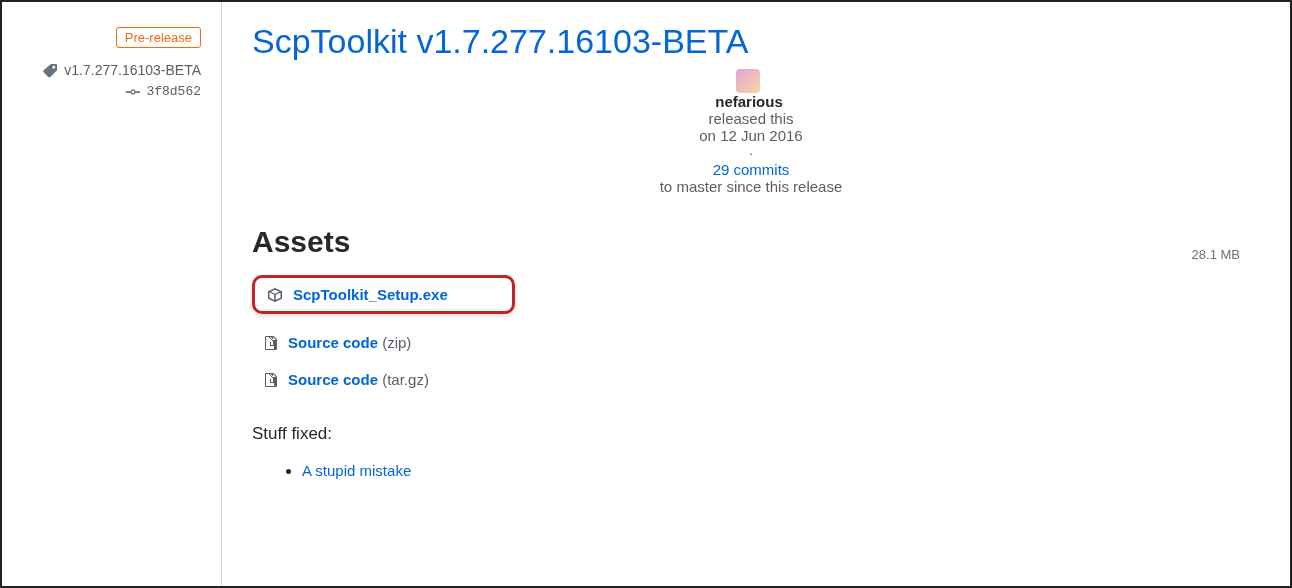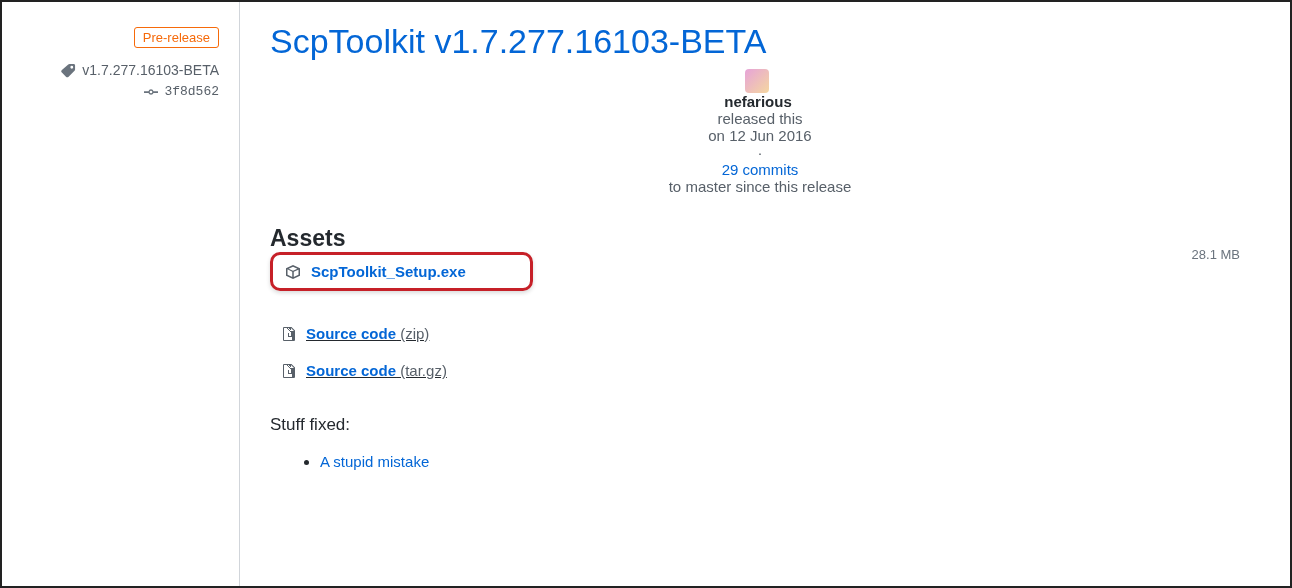--- a/index.html
+++ b/index.html
@@ -10,21 +10,21 @@
       width: 1292px;
       height: 588px;
       border: 2px solid #222;
       position: relative;
     }
     .container {
       display: flex;
       height: 100%;
     }
     .sidebar {
-      width: 238px;
+      width: 220px;
       padding: 25px 20px 0 20px;
       border-right: 1px solid #d1d5da;
       text-align: right;
     }
     .pre-release {
       display: inline-block;
       border: 1px solid #f66a0a;
       color: #f66a0a;
       padding: 2px 8px;
       font-size: 13px;
@@ -79,31 +79,32 @@
     .author {
       font-weight: 600;
       color: #24292e;
       margin-right: 4px;
     }
     .commits-link {
       color: #0366d6;
       text-decoration: none;
     }
     .assets-heading {
-      font-size: 23px;
+      font-size: 30px;
       font-weight: 600;
+      margin-bottom: 16px;
     }
     .asset-row-highlighted {
       display: flex;
       align-items: center;
       justify-content: space-between;
       border: 3px solid #c62028;
       border-radius: 10px;
       padding: 8px 12px;
-      margin-bottom: 28px;
+      margin-bottom: 14px;
       width: 263px;
       box-shadow: 0 2px 4px rgba(0,0,0,0.15);
     }
     .asset-left {
       display: flex;
       align-items: center;
     }
     .asset-left svg {
       margin-right: 10px;
       fill: #586069;
@@ -113,21 +114,20 @@
       font-weight: 600;
       font-size: 15px;
       text-decoration: none;
     }
     .asset-row {
       display: flex;
       align-items: center;
       justify-content: space-between;
       padding: 6px 12px;
       margin-bottom: 8px;
-      text-decoration: underline;
     }
     .asset-size {
       color: #6a737d;
       font-size: 13px;
       position: absolute;
       right: 50px;
       top: 245px;
     }
     .ext {
       color: #586069;

